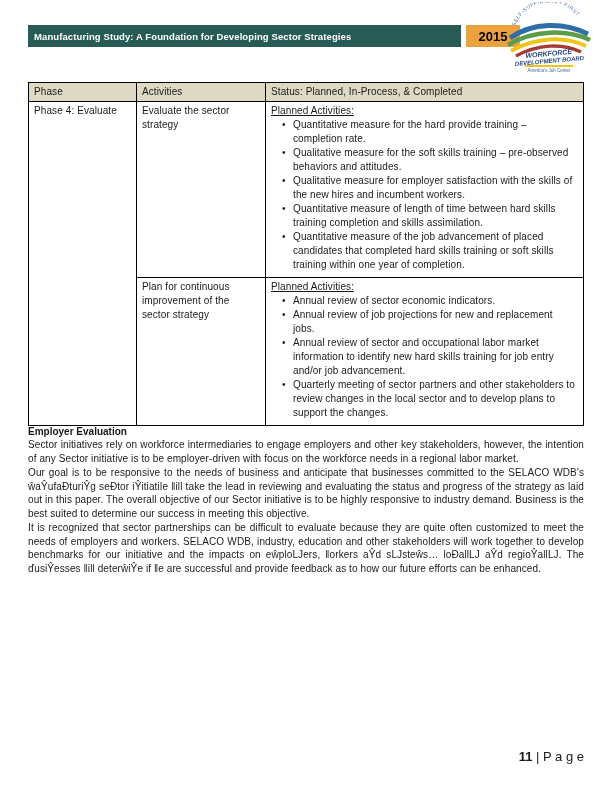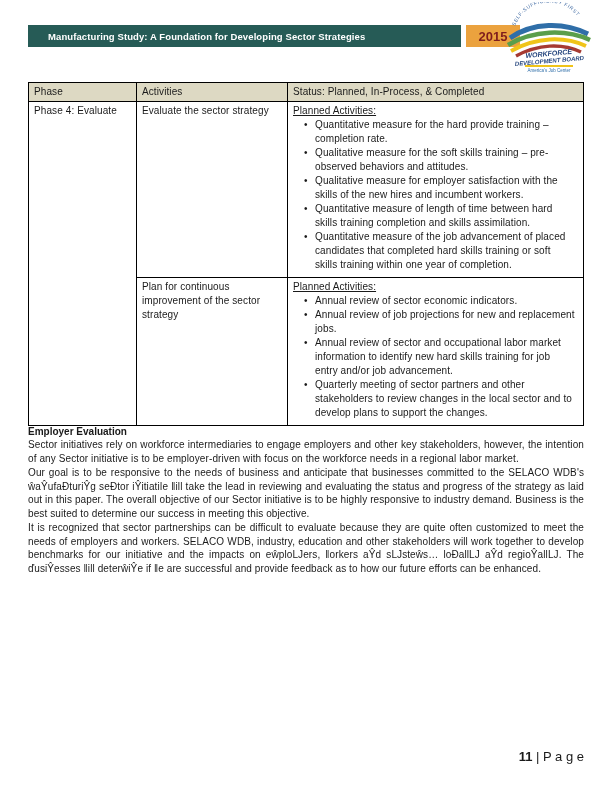--- a/index.html
+++ b/index.html
@@ -15,24 +15,24 @@
   }
 
   
   .header-row {
     position:absolute; top:25px; left:28px; right:28px; height:22px;
     display:flex; align-items:stretch;
   }
   .title-bar {
     flex:1; background:#265B56; color:#ffffff;
     font-weight:bold; font-size:9.5px; letter-spacing:0.1px;
-    display:flex; align-items:center; padding-left:20px;
+    display:flex; align-items:center; padding-left:6px;
   }
   .year-box {
-    width:54px; margin-left:5px; background:#EBA23E; color:#7f1d1d;
+    width:54px; margin-left:5px; background:#EBA23E; color:#000000;
     font-weight:bold; font-size:13px;
     display:flex; align-items:center; justify-content:center;
   }
   .logo-space { width:64px; }
   .logo { position:absolute; top:2px; right:12px; width:102px; height:72px; }
 
   
   .content { position:absolute; top:82px; left:28px; right:28px; }
 
   table.phase-table {
@@ -40,21 +40,21 @@
     font-size:10px; line-height:14px; letter-spacing:0.1px;
   }
   .phase-table th, .phase-table td {
     border:1px solid #000000; vertical-align:top;
     padding:2px 6px 5px 5px; text-align:left;
   }
   .phase-table th {
     background:#DDD9C3; font-weight:normal; padding:2px 5px;
   }
   .col-phase { width:108px; }
-  .col-act   { width:151px;margin-top:32px; }
+  .col-act   { width:129px;margin-top:32px; }
   .pa-label  { text-decoration:underline; }
   ul.bullets { list-style:none; margin:0; padding:0 2px 0 22px; }
   ul.bullets li { position:relative; }
   ul.bullets li::before { content:"\2022"; position:absolute; left:-11px; }
 
   .section-heading { margin-top:0; font-size:10px; font-weight:bold; }
   .para {
     margin-top:1px; font-size:10px; line-height:13.5px;
     letter-spacing:0.1px; text-align:justify;
   }

